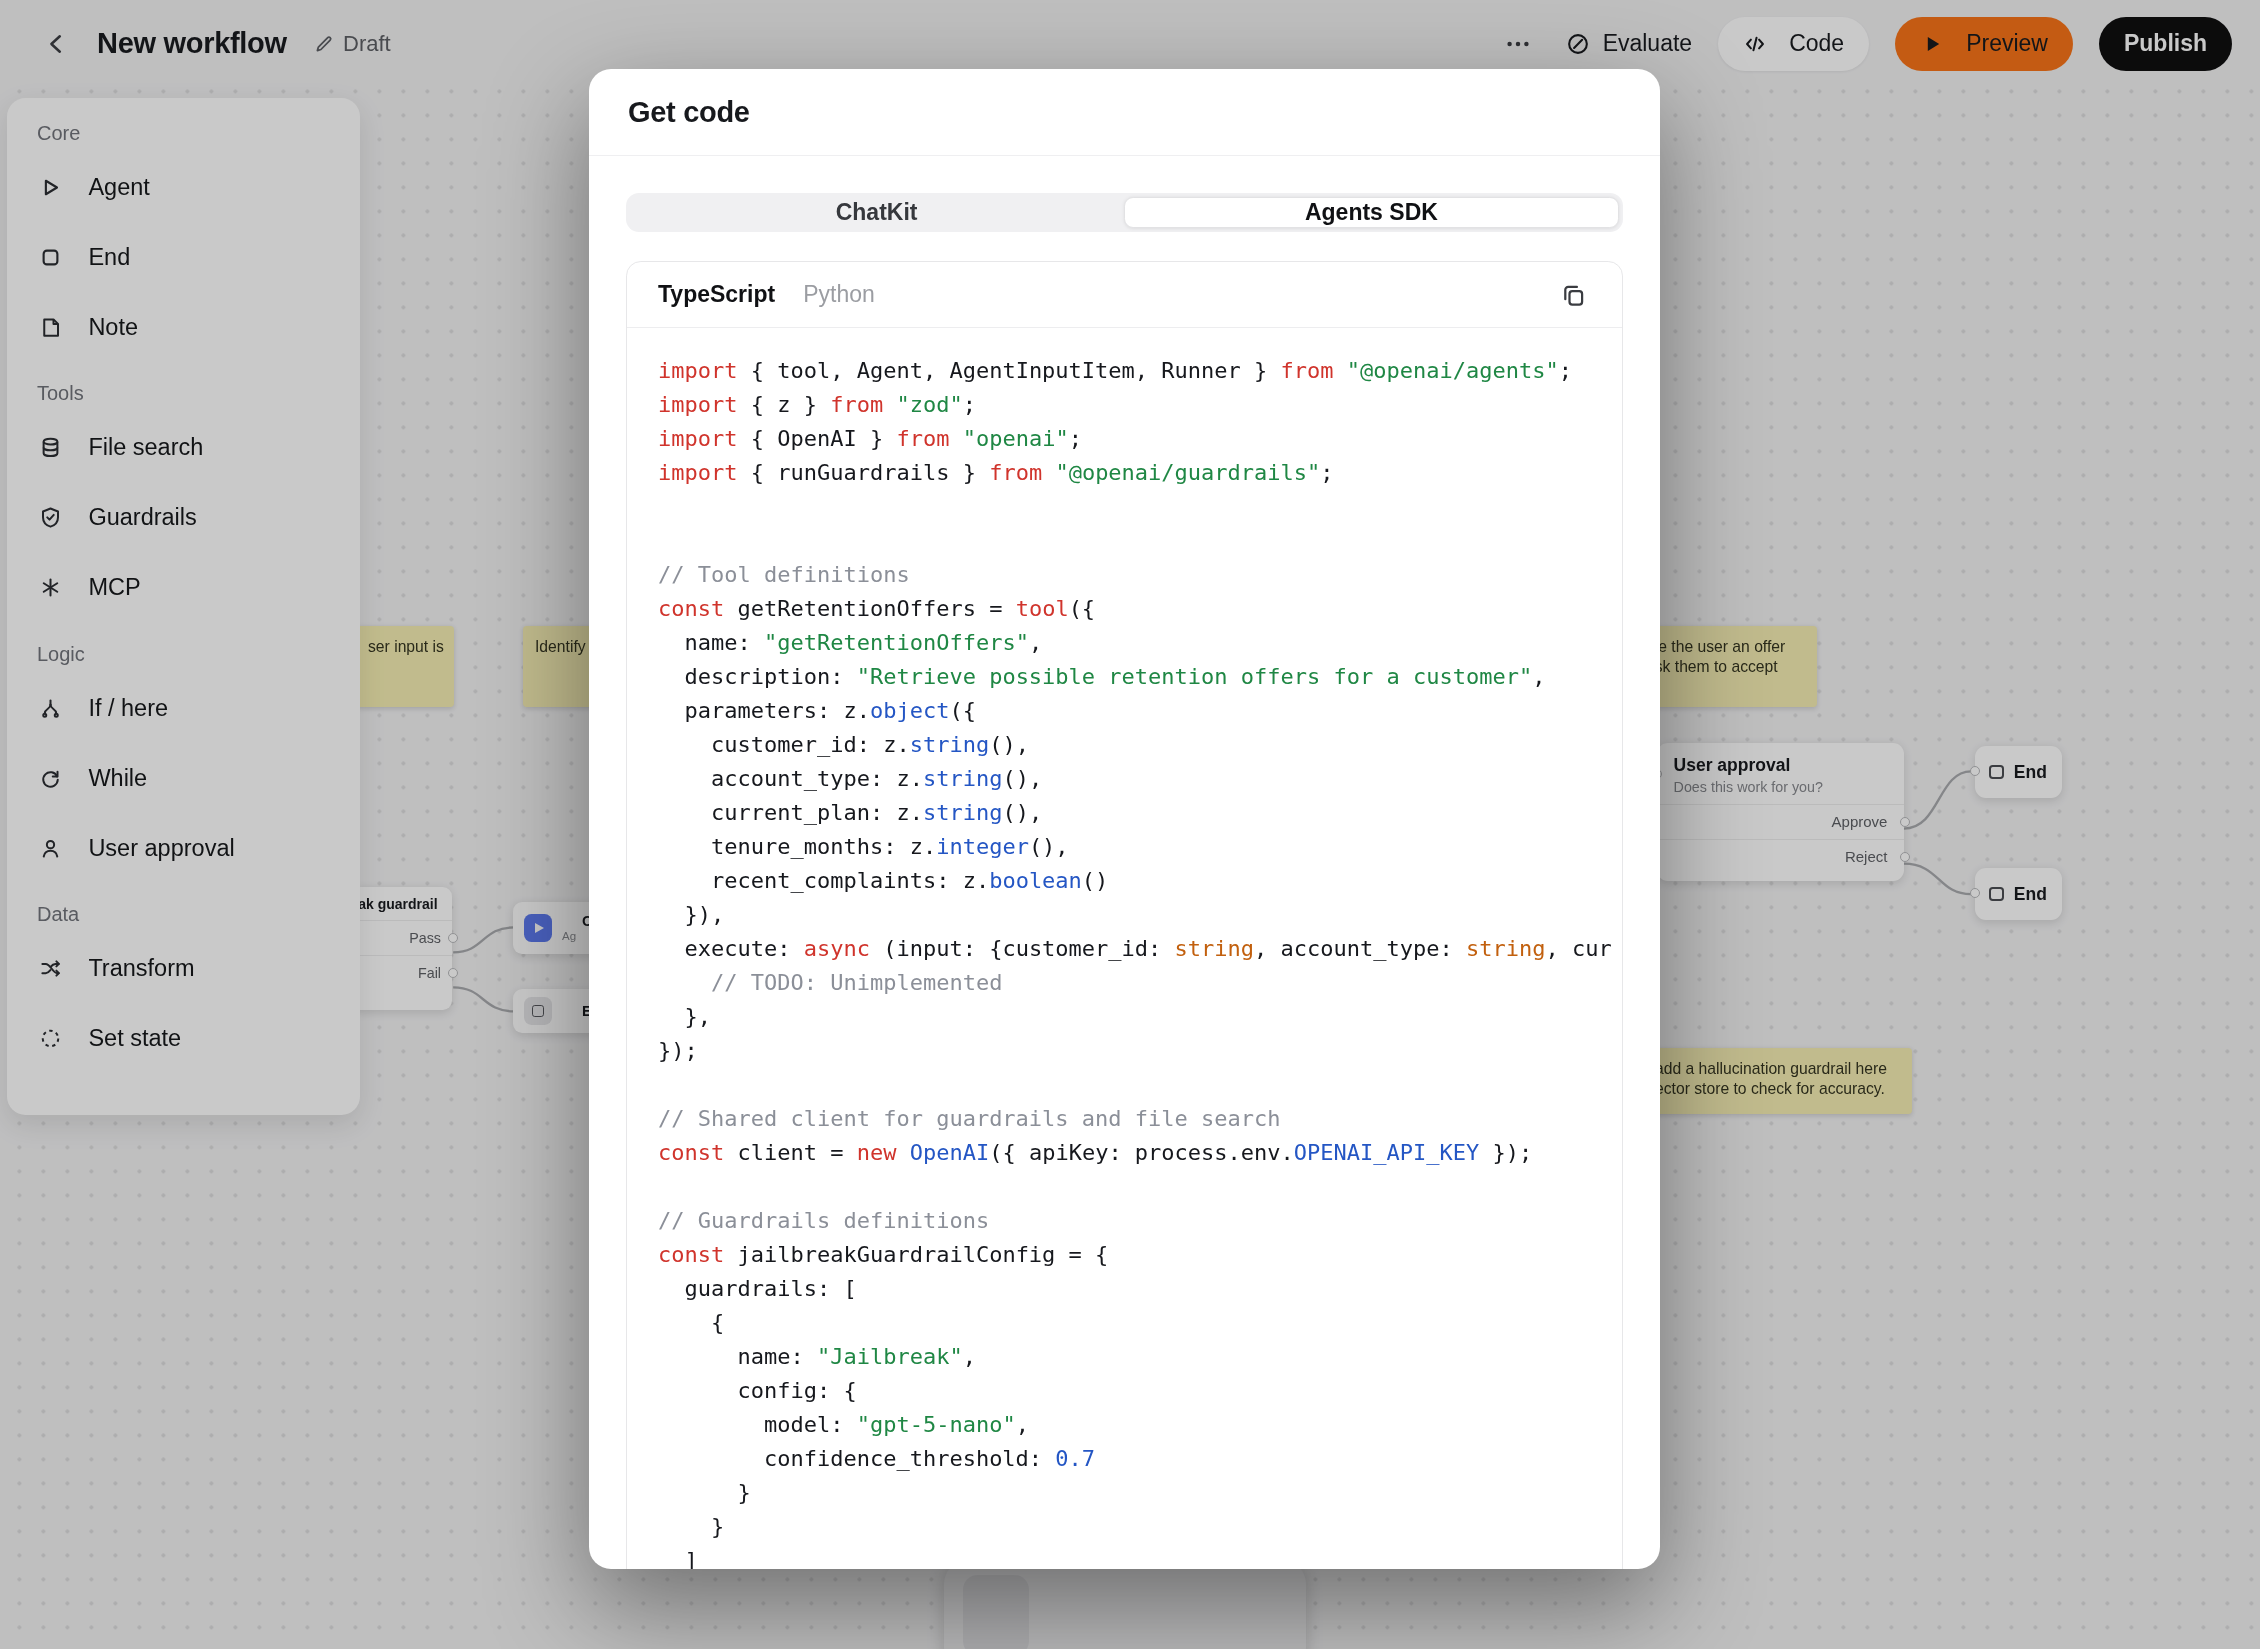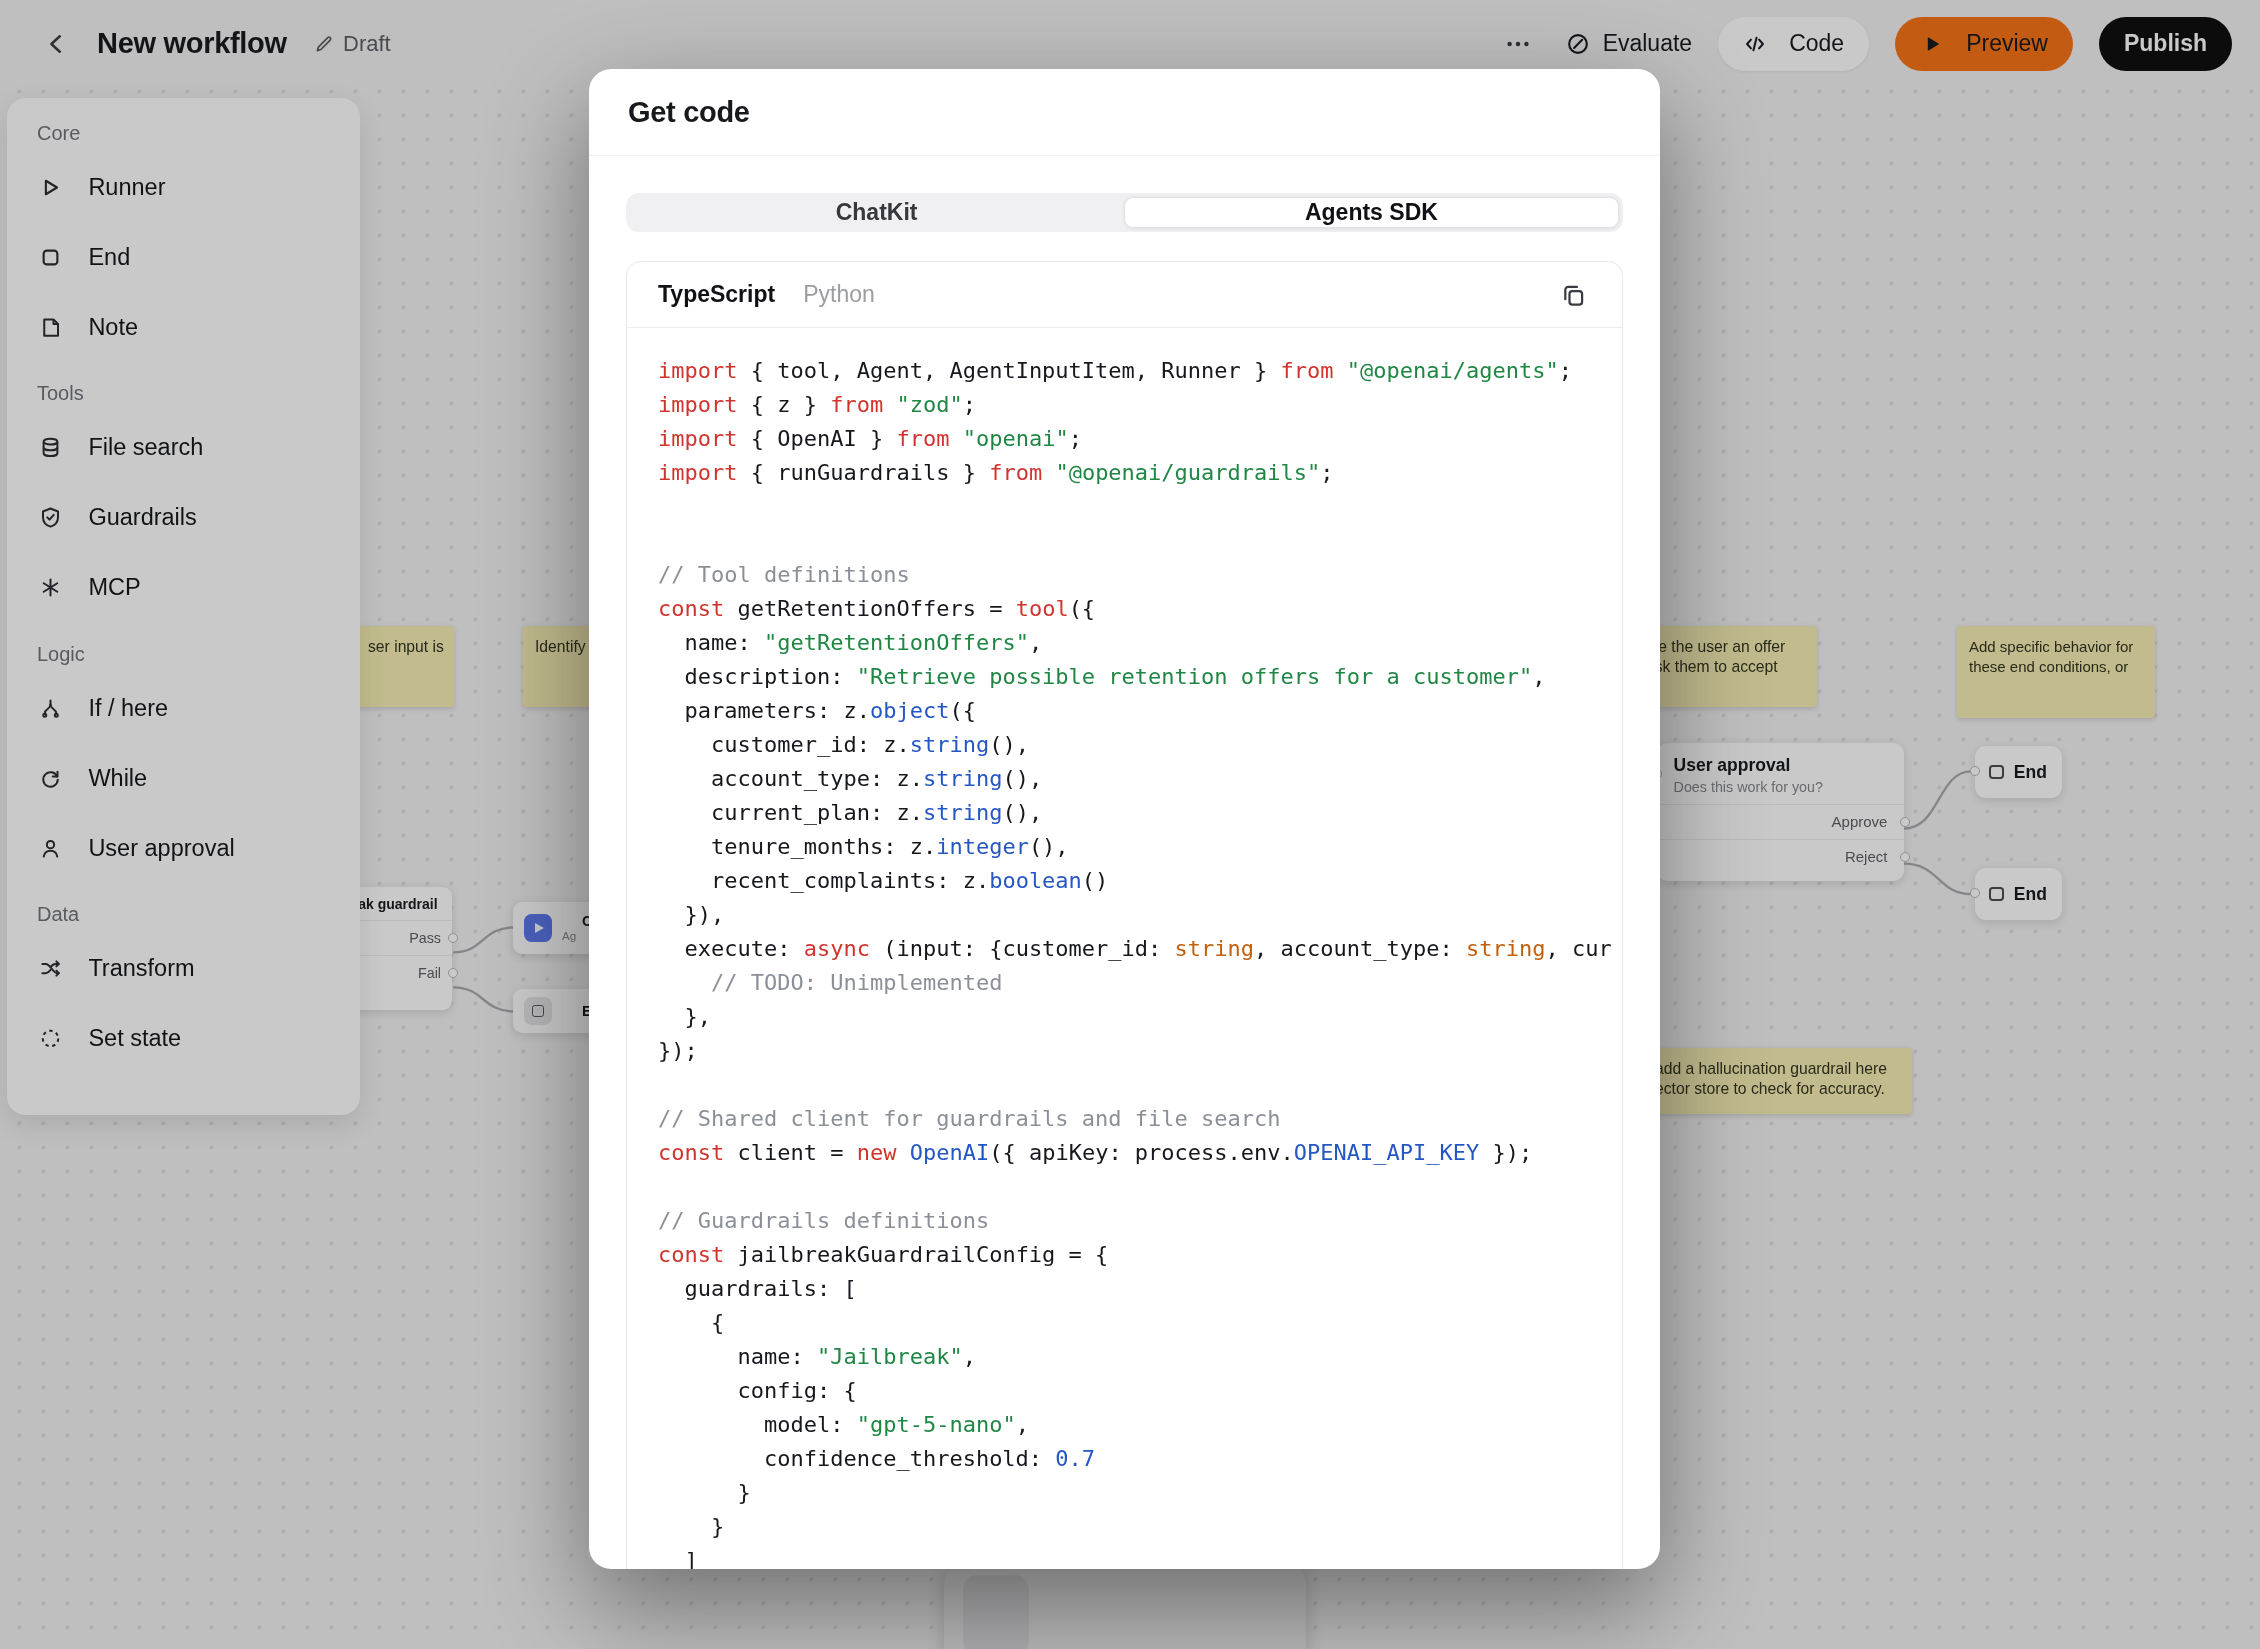--- a/index.html
+++ b/index.html
@@ -144,24 +144,20 @@
 
     <div class="sticky" style="left:523px; top:626px; width:203px; height:81px;">
       <div>Identify t</div>
     </div>
 
     <div class="sticky" style="left:1634px; top:626px; width:183px; height:81px;">
       <div>ide the user an offer</div>
       <div>ask them to accept</div>
     </div>
 
-    <div class="sticky" style="left:1957px; top:626px; width:198px; height:92px; font-size:15px;">
-      <div>Add specific behavior for</div>
-      <div>these end conditions, or</div>
-    </div>
 
     <div class="sticky" style="left:1643px; top:1048px; width:269px; height:66px;">
       <div>add a hallucination guardrail here</div>
       <div>ector store to check for accuracy.</div>
     </div>
 
     <div class="node ua-node">
       <div class="port port-left"></div>
       <div class="ua-title">User approval</div>
       <div class="ua-sub">Does this work for you?</div>
@@ -269,21 +265,21 @@
 
   <aside class="sidebar">
     <div>
         <div class="sb-label">Core</div>
         <div class="sb-item">
           <span class="sb-icon">
             <svg viewBox="0 0 20 20" fill="none" stroke="currentColor" stroke-width="1.7" stroke-linejoin="round">
               <path d="M6.3 4.6 L15.2 10 L6.3 15.4 Z"></path>
             </svg>
           </span>
-          <span>Runner</span>
+          <span>Agent</span>
         </div>
         <div class="sb-item">
           <span class="sb-icon">
             <svg viewBox="0 0 20 20" fill="none" stroke="currentColor" stroke-width="1.7">
               <rect x="4.5" y="4.5" width="11" height="11" rx="2.6"></rect>
             </svg>
           </span>
           <span>End</span>
         </div>
         <div class="sb-item">

